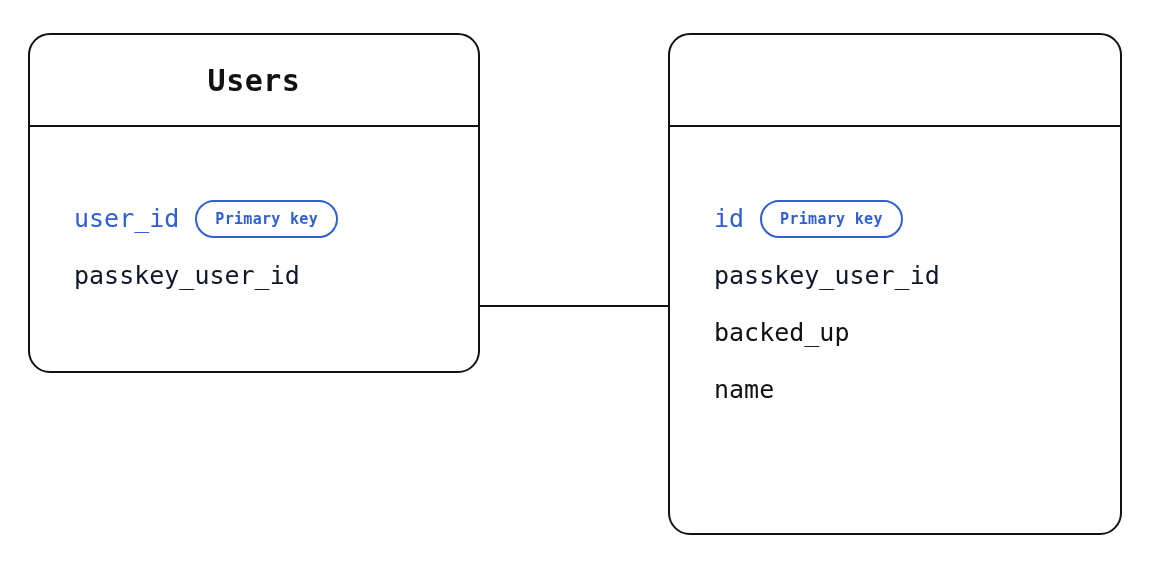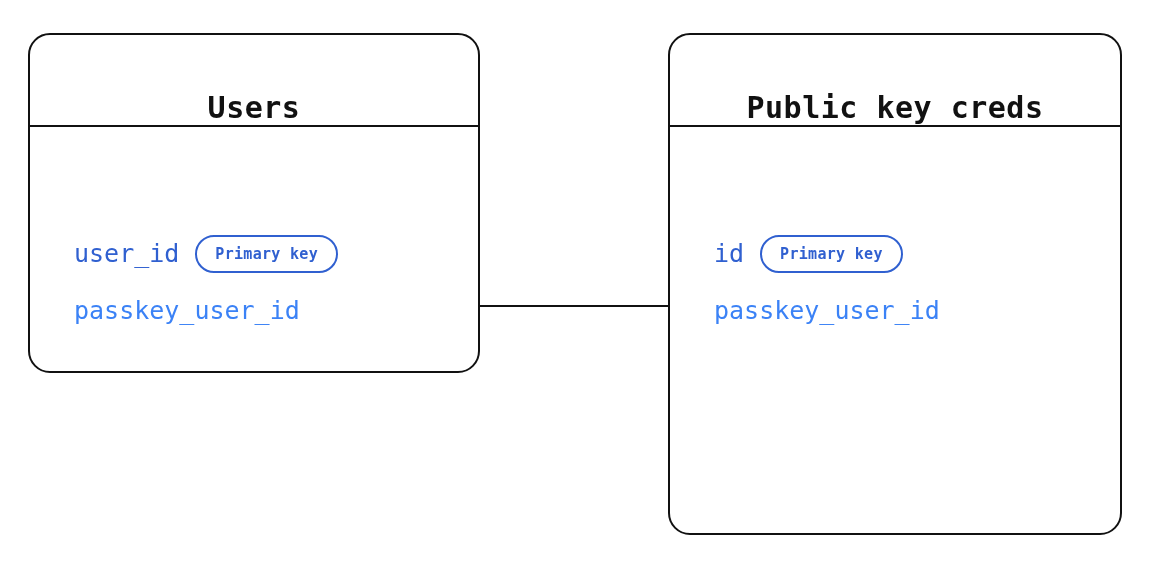--- a/index.html
+++ b/index.html
@@ -39,21 +39,21 @@
     height: 502px;
   }
 
   .entity-header {
     position: absolute;
     left: 0;
     right: 0;
     top: 0;
     height: 90px;
     display: flex;
-    align-items: flex-end;
+    align-items: center;
     justify-content: center;
   }
   .entity-title {
     font-size: 30px;
     font-weight: bold;
     color: #111111;
     letter-spacing: 0.5px;
     white-space: nowrap;
   }
   .entity-divider {
@@ -66,36 +66,35 @@
   }
 
   .entity-fields {
     position: absolute;
     left: 0;
     right: 0;
     top: 92px;
     bottom: 0;
     padding: 63px 0 0 44px;
     box-sizing: border-box;
-    margin-top: 35px;
   }
   .field-row {
     height: 57px;
     display: flex;
     align-items: center;
     gap: 16px;
   }
   .field-name {
     font-size: 25px;
     color: #111111;
     white-space: nowrap;
     line-height: 1;
   }
   .field-name.key    { color: #3060d0; }
-  .field-name.fkey   { color: #3b82f6; }
+  .field-name.fkey   { color: #0f172a; }
 
   .pk-badge {
     display: inline-flex;
     align-items: center;
     justify-content: center;
     box-sizing: border-box;
     height: 30px;
     padding: 17px 18px;
     border: 2px solid #3060d0;
     border-radius: 999px;
@@ -138,35 +137,38 @@
       <div class="field-row">
         <span class="field-name fkey">passkey_user_id</span>
       </div>
 
     </div>
   </div>
 
   <div id="relationship-line"></div>
 
   <div class="entity" id="entity-pubkey">
-    <div class="entity-header">
-      <div class="entity-title">Public key creds</div>
-    </div>
     <div class="entity-divider"></div>
     <div class="entity-fields">
 
       <div class="field-row">
         <span class="field-name key">id</span>
         <span class="pk-badge">Primary key</span>
       </div>
 
 
       <div class="field-row">
         <span class="field-name fkey">passkey_user_id</span>
       </div>
 
+      <div class="field-row">
+        <span class="field-name">backed_up</span>
+      </div>
 
+      <div class="field-row">
+        <span class="field-name">name</span>
+      </div>
 
 
     </div>
   </div>
 
 </div>
 
 </body></html>

